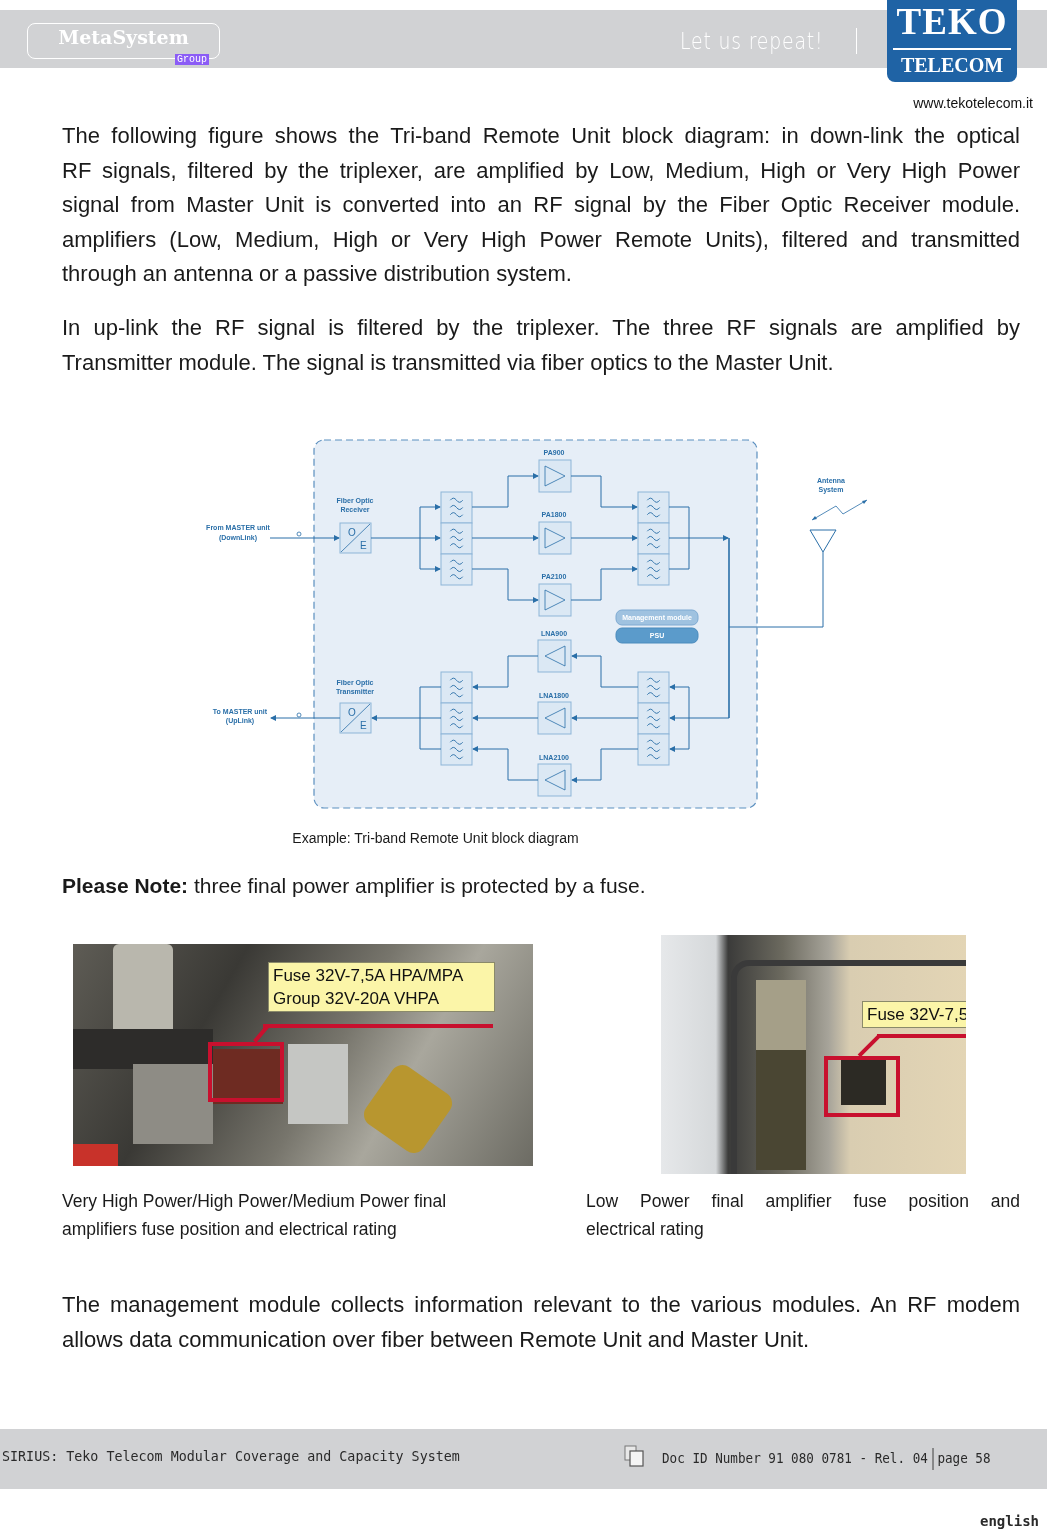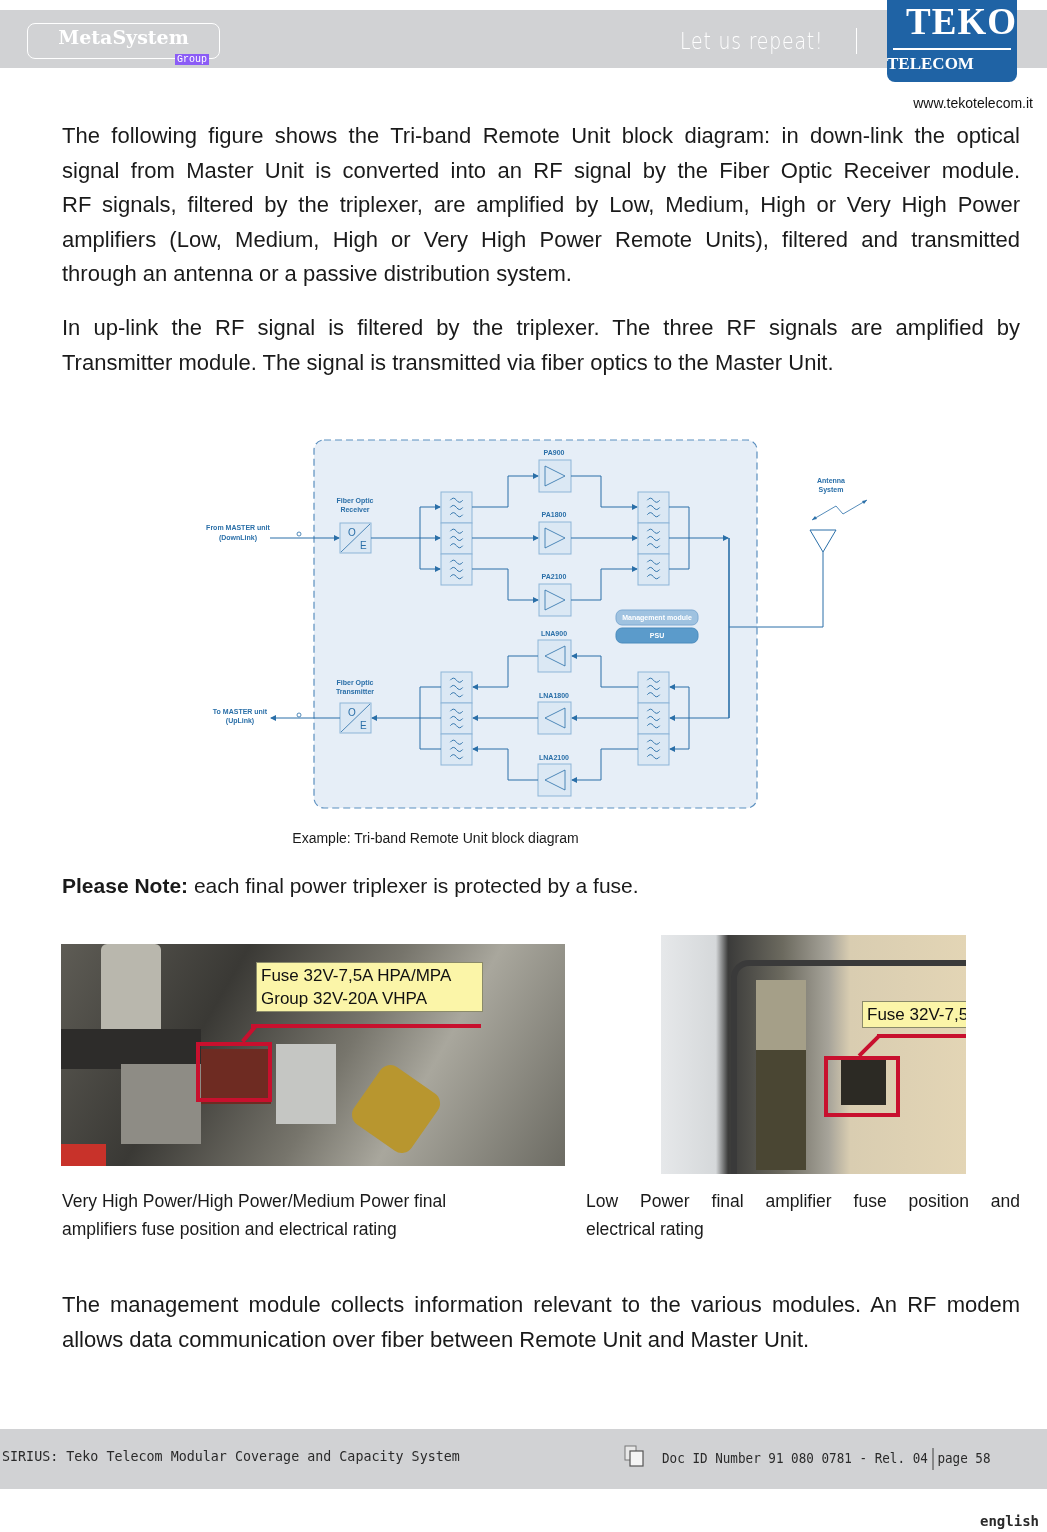--- a/index.html
+++ b/index.html
@@ -10,40 +10,40 @@
                border: 1.5px solid #ffffff; border-radius: 8px; box-sizing: border-box; }
   .meta-logo .name { position: absolute; left: 0; right: 0; top: 2px; text-align: center;
                      font-family: "DejaVu Serif", serif; font-weight: bold; font-size: 19px; color: #ffffff; }
   .meta-logo .group { position: absolute; right: 10px; bottom: -7px; font-family: Liberation Mono, monospace;
                       font-size: 10px; color: #ffffff; background: #8b5cf6; padding: 0 2px; }
   .tagline { position: absolute; left: 680px; top: 28px; font-size: 23px; color: #ffffff; letter-spacing: 1px;
              font-family: "DejaVu Sans", sans-serif; font-weight: 200; transform: scaleX(0.82); transform-origin: left; }
   .tag-sep { position: absolute; left: 856px; top: 28px; width: 1px; height: 26px; background: #ffffff; }
   .teko { position: absolute; left: 887px; top: 0; width: 130px; height: 82px; background: #1f63a5;
           border-radius: 0 0 8px 8px; }
-  .teko .t1 { position: absolute; left: 0; right: 0; top: 0px; text-align: right; font-family: "Liberation Serif", serif;
+  .teko .t1 { position: absolute; left: 0; right: 0; top: 0px; text-align: center; font-family: "Liberation Serif", serif;
               font-weight: bold; font-size: 37px; color: #fff; letter-spacing: 1px; }
   .teko .line { position: absolute; left: 6px; right: 6px; top: 48px; height: 2px; background: #fff; }
-  .teko .t2 { position: absolute; left: 0; right: 0; top: 54px; font-family: "Liberation Serif", serif;
-              font-weight: bold; font-size: 17px; color: #fff; }
+  .teko .t2 { position: absolute; left: 0; right: 0; top: 54px; text-align: center; font-family: "Liberation Serif", serif;
+              font-weight: bold; font-size: 20px; color: #fff; }
   .url { position: absolute; right: 14px; top: 95px; font-size: 14px; color: #111; }
 
   .para { position: absolute; left: 62px; width: 958px; font-size: 22px; line-height: 34.5px; text-align: justify;
           color: #1a1a1a; }
   .para .line { display: block; text-align-last: justify; white-space: nowrap; }
   .para .line.last { text-align-last: left; }
 
   .diagram { position: absolute; left: 200px; top: 436px; width: 680px; height: 390px; }
   .caption { position: absolute; left: 0; width: 871px; top: 830px; text-align: center; font-size: 14px; color: #1a1a1a; }
 
   .note { position: absolute; left: 62px; top: 874px; font-size: 21px; color: #1a1a1a; }
   .note b { font-weight: bold; }
 
-  .photo1 { position: absolute; left: 61px; top: 944px; width: 504px; height: 222px; overflow: hidden;
-            background: linear-gradient(120deg, #5e5c55 0%, #3a3935 30%, #77756c 55%, #a9a79d 70%, #6c6b63 100%); }
+  .photo1 { position: absolute; left: 73px; top: 944px; width: 420px; height: 222px; overflow: hidden;
+            background: linear-gradient(120deg, #5e5c55 0%, #3a3935 30%, #77756c 55%, #a9a79d 70%, #6c6b63 100%); padding-left: 40px; }
   .photo2 { position: absolute; left: 661px; top: 935px; width: 305px; height: 239px; overflow: hidden;
             background: linear-gradient(90deg, #e6e8ea 0%, #d5d8da 18%, #3b3b3a 22%, #6c6a5f 40%, #a7a49a 55%, #d9cdb1 62%, #e3d5b5 100%); }
   .fuse-label { position: absolute; background: #fbf5a8; border: 1px solid #8a8a6a; color: #111; font-size: 17px;
                 line-height: 23px; padding: 1px 4px; white-space: nowrap; }
   .red-box { position: absolute; border: 4px solid #c8102e; box-sizing: border-box; }
   .red-line { position: absolute; background: #c8102e; height: 4px; }
 
   .photo-cap { position: absolute; font-size: 17.5px; line-height: 28px; color: #1a1a1a; }
   .photo-cap .line { display: block; white-space: nowrap; }
   .cap2 .line.j { text-align: justify; text-align-last: justify; }
@@ -69,22 +69,22 @@
 <div class="tag-sep"></div>
 <div class="teko">
   <span class="t1">TEKO</span>
   <span class="line"></span>
   <span class="t2">TELECOM</span>
 </div>
 <div class="url">www.tekotelecom.it</div>
 
 <div class="para" style="top:119px;">
   <span class="line">The following figure shows the Tri-band Remote Unit block diagram: in down-link the optical</span>
+  <span class="line">RF signals, filtered by the triplexer, are amplified by Low, Medium, High or Very High Power</span>
   <span class="line">signal from Master Unit is converted into an RF signal by the Fiber Optic Receiver module.</span>
-  <span class="line">RF signals, filtered by the triplexer, are amplified by Low, Medium, High or Very High Power</span>
   <span class="line">amplifiers (Low, Medium, High or Very High Power Remote Units), filtered and transmitted</span>
   <span class="line last">through an antenna or a passive distribution system.</span>
 </div>
 
 <div class="para" style="top:311px;">
   <span class="line">In up-link the RF signal is filtered by the triplexer. The three RF signals are amplified by</span>
   <span class="line last">Transmitter module. The signal is transmitted via fiber optics to the Master Unit.</span>
 </div>
 
 <svg class="diagram" viewBox="200 436 680 390" width="680" height="390" font-family="Liberation Sans, sans-serif">
@@ -222,21 +222,21 @@
   <text x="360" y="729" font-size="10" fill="#2a6fa8">E</text>
 
   <line x1="340" y1="718" x2="271" y2="718" stroke="#2a6fa8" stroke-width="1" marker-end="url(#arr)"></line>
   <circle cx="299" cy="715" r="2" fill="none" stroke="#2a6fa8" stroke-width="0.8"></circle>
   <text x="240" y="714" font-size="7" font-weight="bold" fill="#2a6fa8" text-anchor="middle">To MASTER unit</text>
   <text x="240" y="723" font-size="7" font-weight="bold" fill="#2a6fa8" text-anchor="middle">(UpLink)</text>
 </svg>
 
 <div class="caption">Example: Tri-band Remote Unit block diagram</div>
 
-<div class="note"><b>Please Note:</b><span> each final power triplexer is protected by a fuse.</span></div>
+<div class="note"><b>Please Note:</b><span> three final power amplifier is protected by a fuse.</span></div>
 
 <div class="photo1">
   <div style="position:absolute;left:40px;top:0;width:60px;height:120px;background:#b9b7ad;border-radius:6px;"></div>
   <div style="position:absolute;left:0;top:85px;width:140px;height:40px;background:#2d2c2a;"></div>
   <div style="position:absolute;left:60px;top:120px;width:80px;height:80px;background:#8e8c85;"></div>
   <div style="position:absolute;left:140px;top:105px;width:70px;height:55px;background:#6e2b22;"></div>
   <div style="position:absolute;left:215px;top:100px;width:60px;height:80px;background:#c5c6c3;"></div>
   <div style="position:absolute;left:300px;top:130px;width:70px;height:70px;background:#b8962f;border-radius:12px;transform:rotate(35deg);"></div>
   <div style="position:absolute;left:0;top:200px;width:45px;height:22px;background:#c8322a;"></div>
   <div class="red-box" style="left:135px;top:98px;width:76px;height:60px;"></div>

